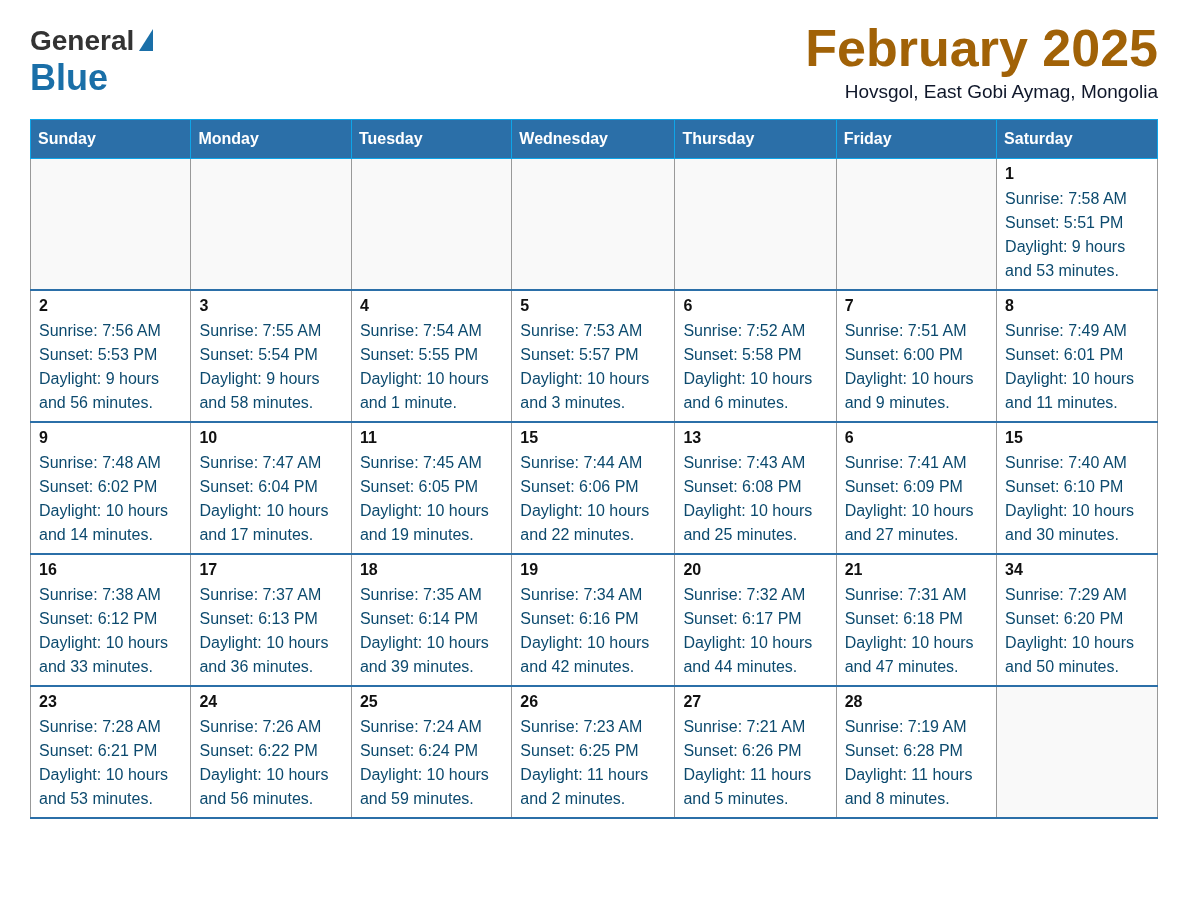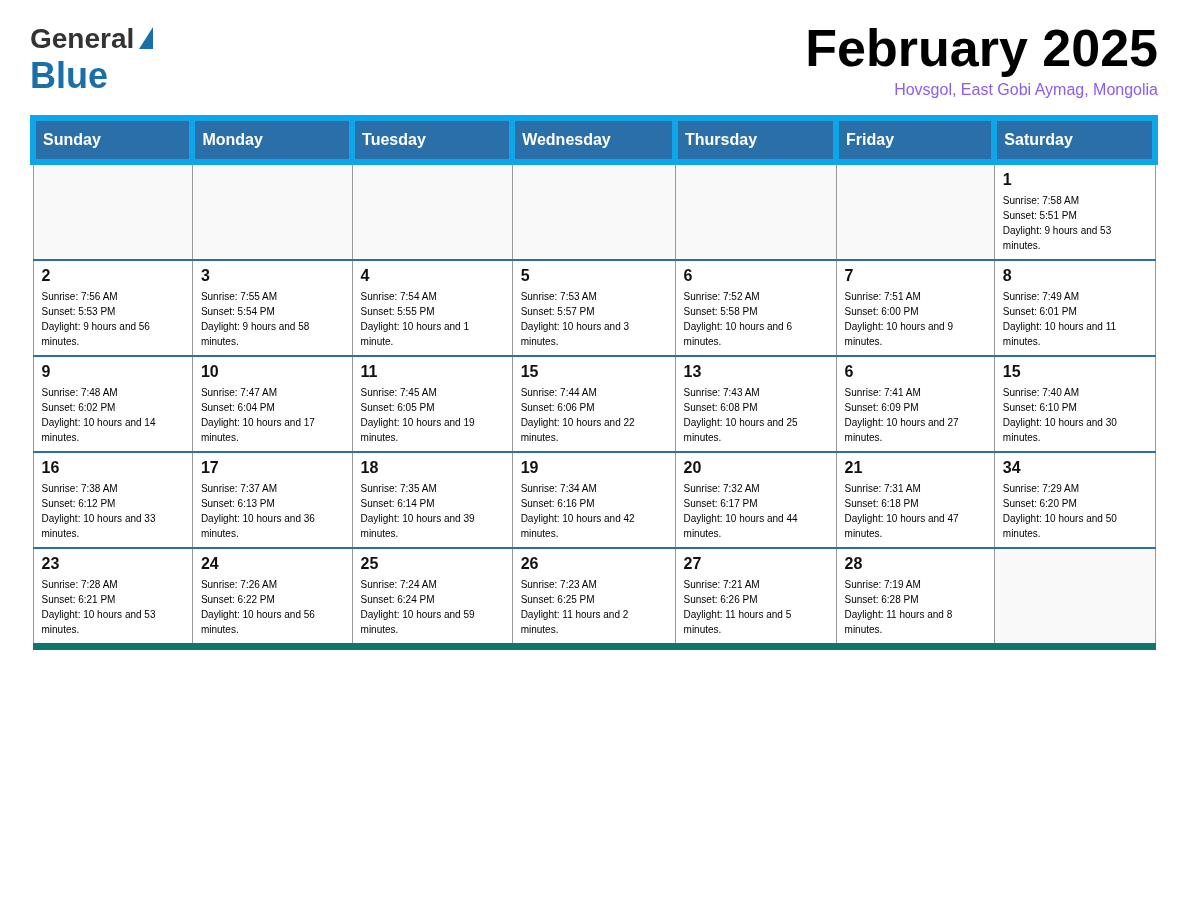--- a/index.html
+++ b/index.html
@@ -42,70 +42,70 @@
       font-size: 36px;
       font-weight: bold;
       color: #1a6fa8;
     }
     .title-section {
       text-align: right;
     }
     .month-title {
       font-size: 52px;
       font-weight: bold;
-      color: #000000;
+      color: #a16207;
       line-height: 1.1;
     }
     .location {
-      font-size: 16px;
-      color: #8b5cf6;
+      font-size: 19px;
+      color: #0f172a;
       margin-top: 4px;
     }
     .calendar {
       width: 100%;
       border-collapse: collapse;
       margin-top: 10px;
     }
     .calendar thead th {
       background-color: #2b6fa8;
       color: #fff;
       font-size: 16px;
       font-weight: bold;
       padding: 10px 7px;
       text-align: left;
-      border: 6px solid #0ea5e9;
+      border: 1px solid #0ea5e9;
     }
     .calendar tbody td {
       vertical-align: top;
       border: 1px solid #999;
       padding: 6px 8px;
       width: 170px;
       min-height: 100px;
       font-size: 13px;
       color: #333;
     }
     .calendar tbody tr {
       border-bottom: 2px solid #2b6fa8;
     }
     .day-number {
       font-size: 16px;
       font-weight: bold;
       color: #111;
       margin-bottom: 4px;
     }
     .day-info {
-      font-size: 10px;
-      color: #000000;
+      font-size: 16px;
+      color: #0c4a6e;
       line-height: 1.5;
     }
     .empty-cell {
       background: #f9f9f9;
     }
     tbody tr:last-child td {
-      border-bottom: 7px solid #0f766e;
+      border-bottom: 1px solid #0f766e;
     }
   </style>
 </head>
 <body>
 
 <div class="header">
   <div class="logo">
     <div class="logo-general">
       <span>General</span>
       <div class="logo-triangle"></div>

